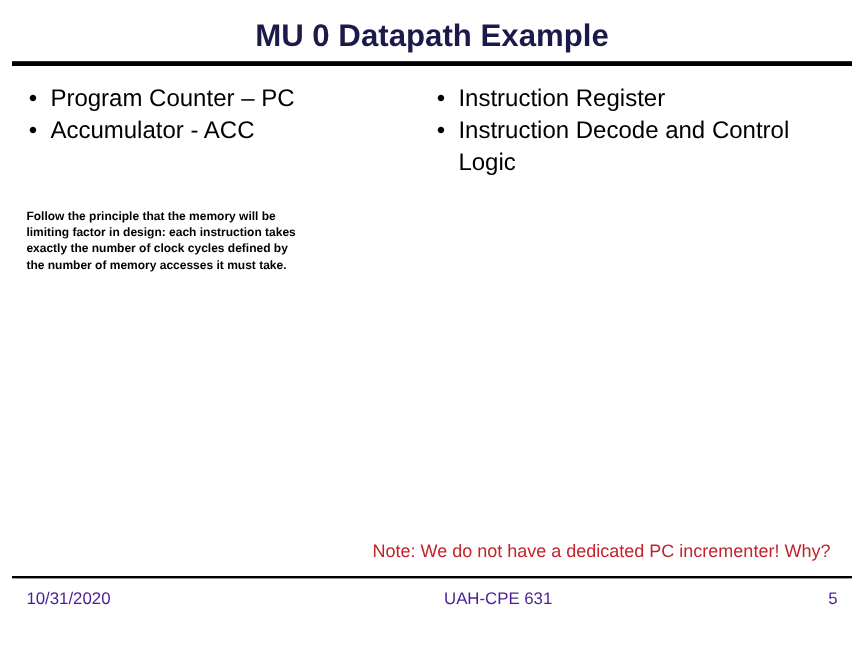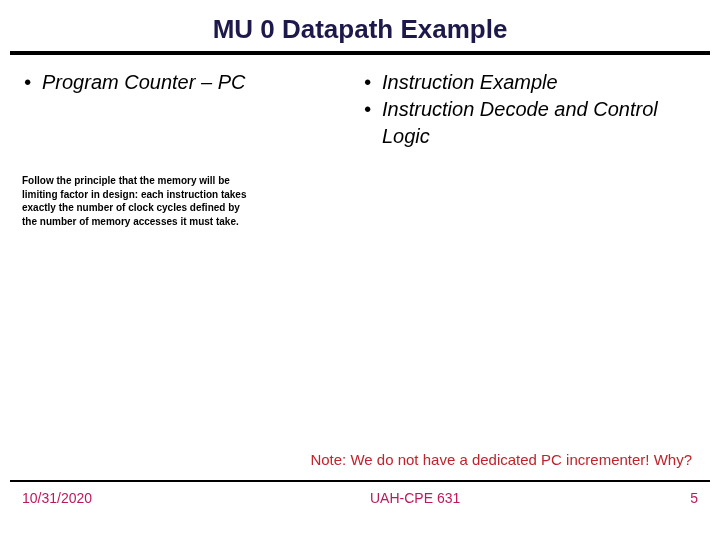--- a/index.html
+++ b/index.html
@@ -37,21 +37,20 @@
     flex-direction: row;
     padding: 0 20px;
   }
   .col {
     flex: 1;
   }
   .bullets {
     list-style: none;
     padding: 0;
     margin: 4px 0 0 0;
-    font-style: italic;
   }
   .bullets li {
     font-size: 20px;
     line-height: 1.35;
     padding-left: 22px;
     position: relative;
   }
   .bullets li::before {
     content: "•";
     position: absolute;
@@ -82,45 +81,46 @@
     height: 2px;
     background: #000;
   }
   .footer {
     position: absolute;
     bottom: 6px;
     left: 0;
     right: 0;
     display: flex;
     font-size: 14px;
-    color: #be185d;
+    color: #4c1d95;
     padding: 0 22px;
     align-items: center;
   }
   .footer .date { flex: 0 0 auto; }
   .footer .center { flex: 1; text-align: center; margin-left: 48px; }
   .footer .page { flex: 0 0 auto; text-align: right; }
 </style>
 </head>
 <body>
 
 <div class="slide">
 
   <div class="title">MU 0 Datapath Example</div>
   <div class="rule"></div>
 
   <div class="columns">
     <div class="col">
       <ul class="bullets">
         <li>Program Counter – PC</li>
+        <li>Accumulator - ACC</li>
       </ul>
     </div>
     <div class="col">
       <ul class="bullets">
-        <li>Instruction Example</li>
+        <li>Instruction Register</li>
         <li>Instruction Decode and Control Logic</li>
       </ul>
     </div>
   </div>
 
   <div class="principle">Follow the principle that the memory will be limiting factor in design: each instruction takes exactly the number of clock cycles defined by the number of memory accesses it must take.</div>
 
   <div class="note">Note: We do not have a dedicated PC incrementer! Why?</div>
 
   <div class="footer-rule"></div>

